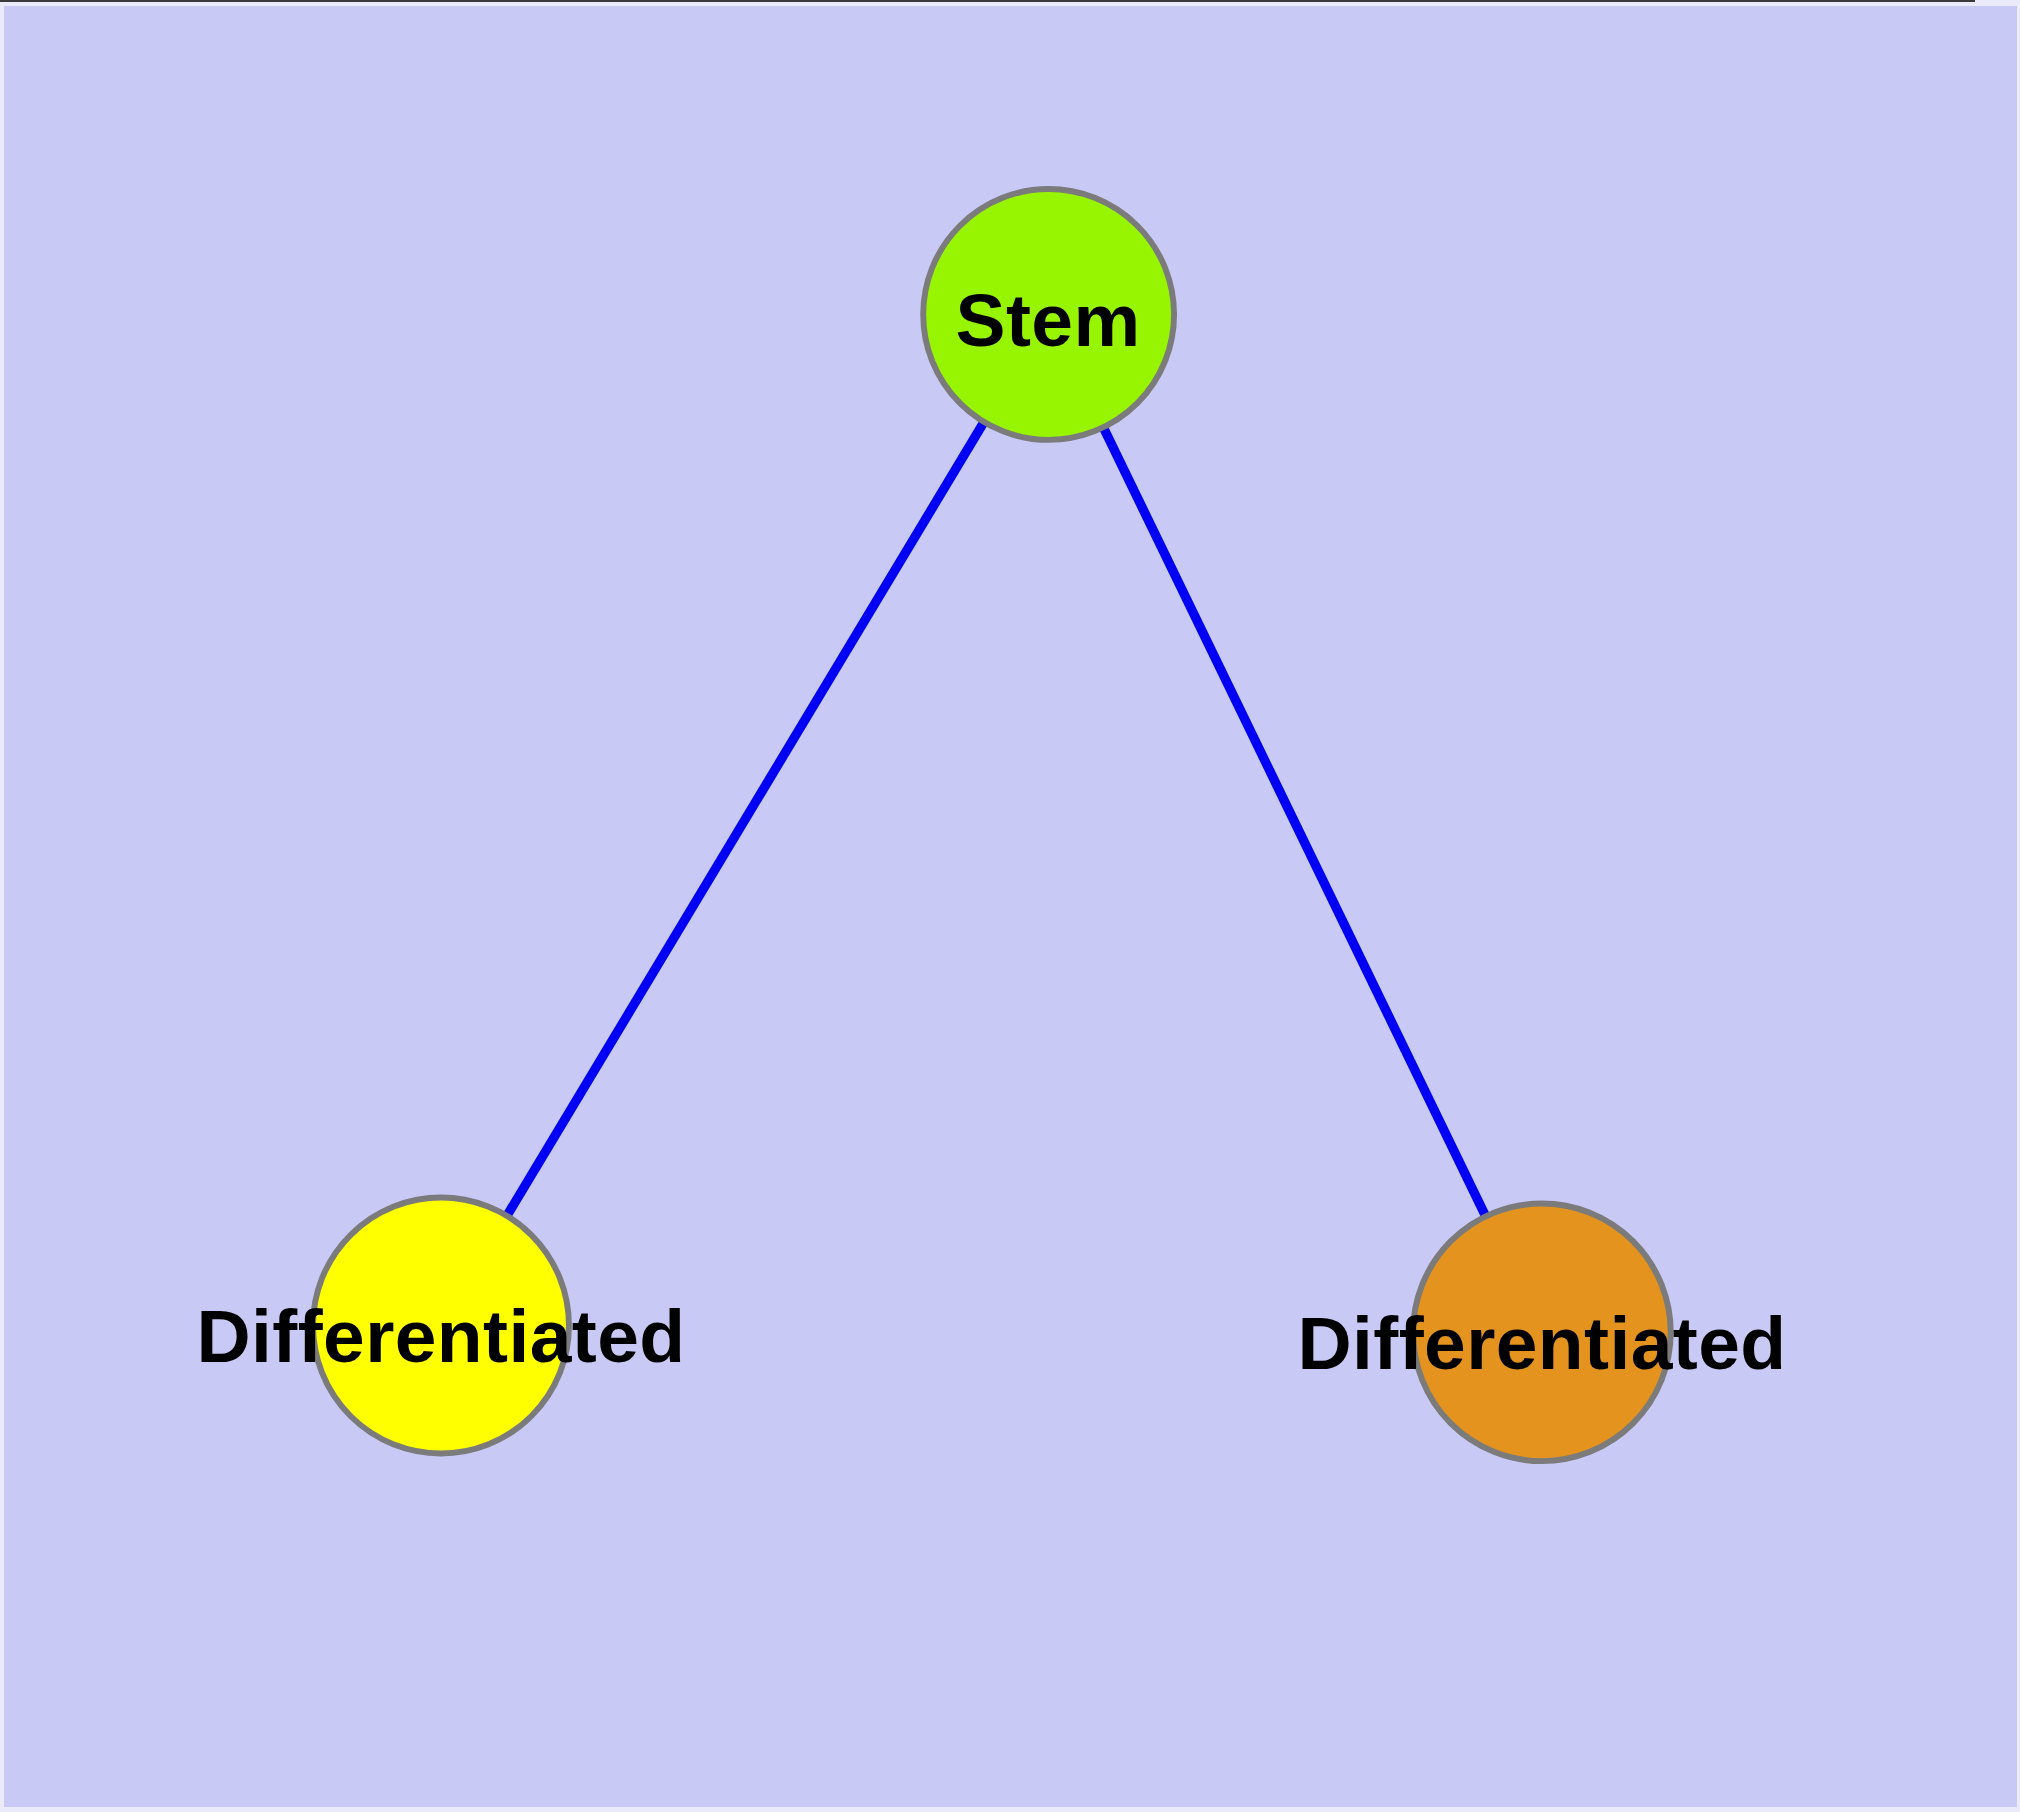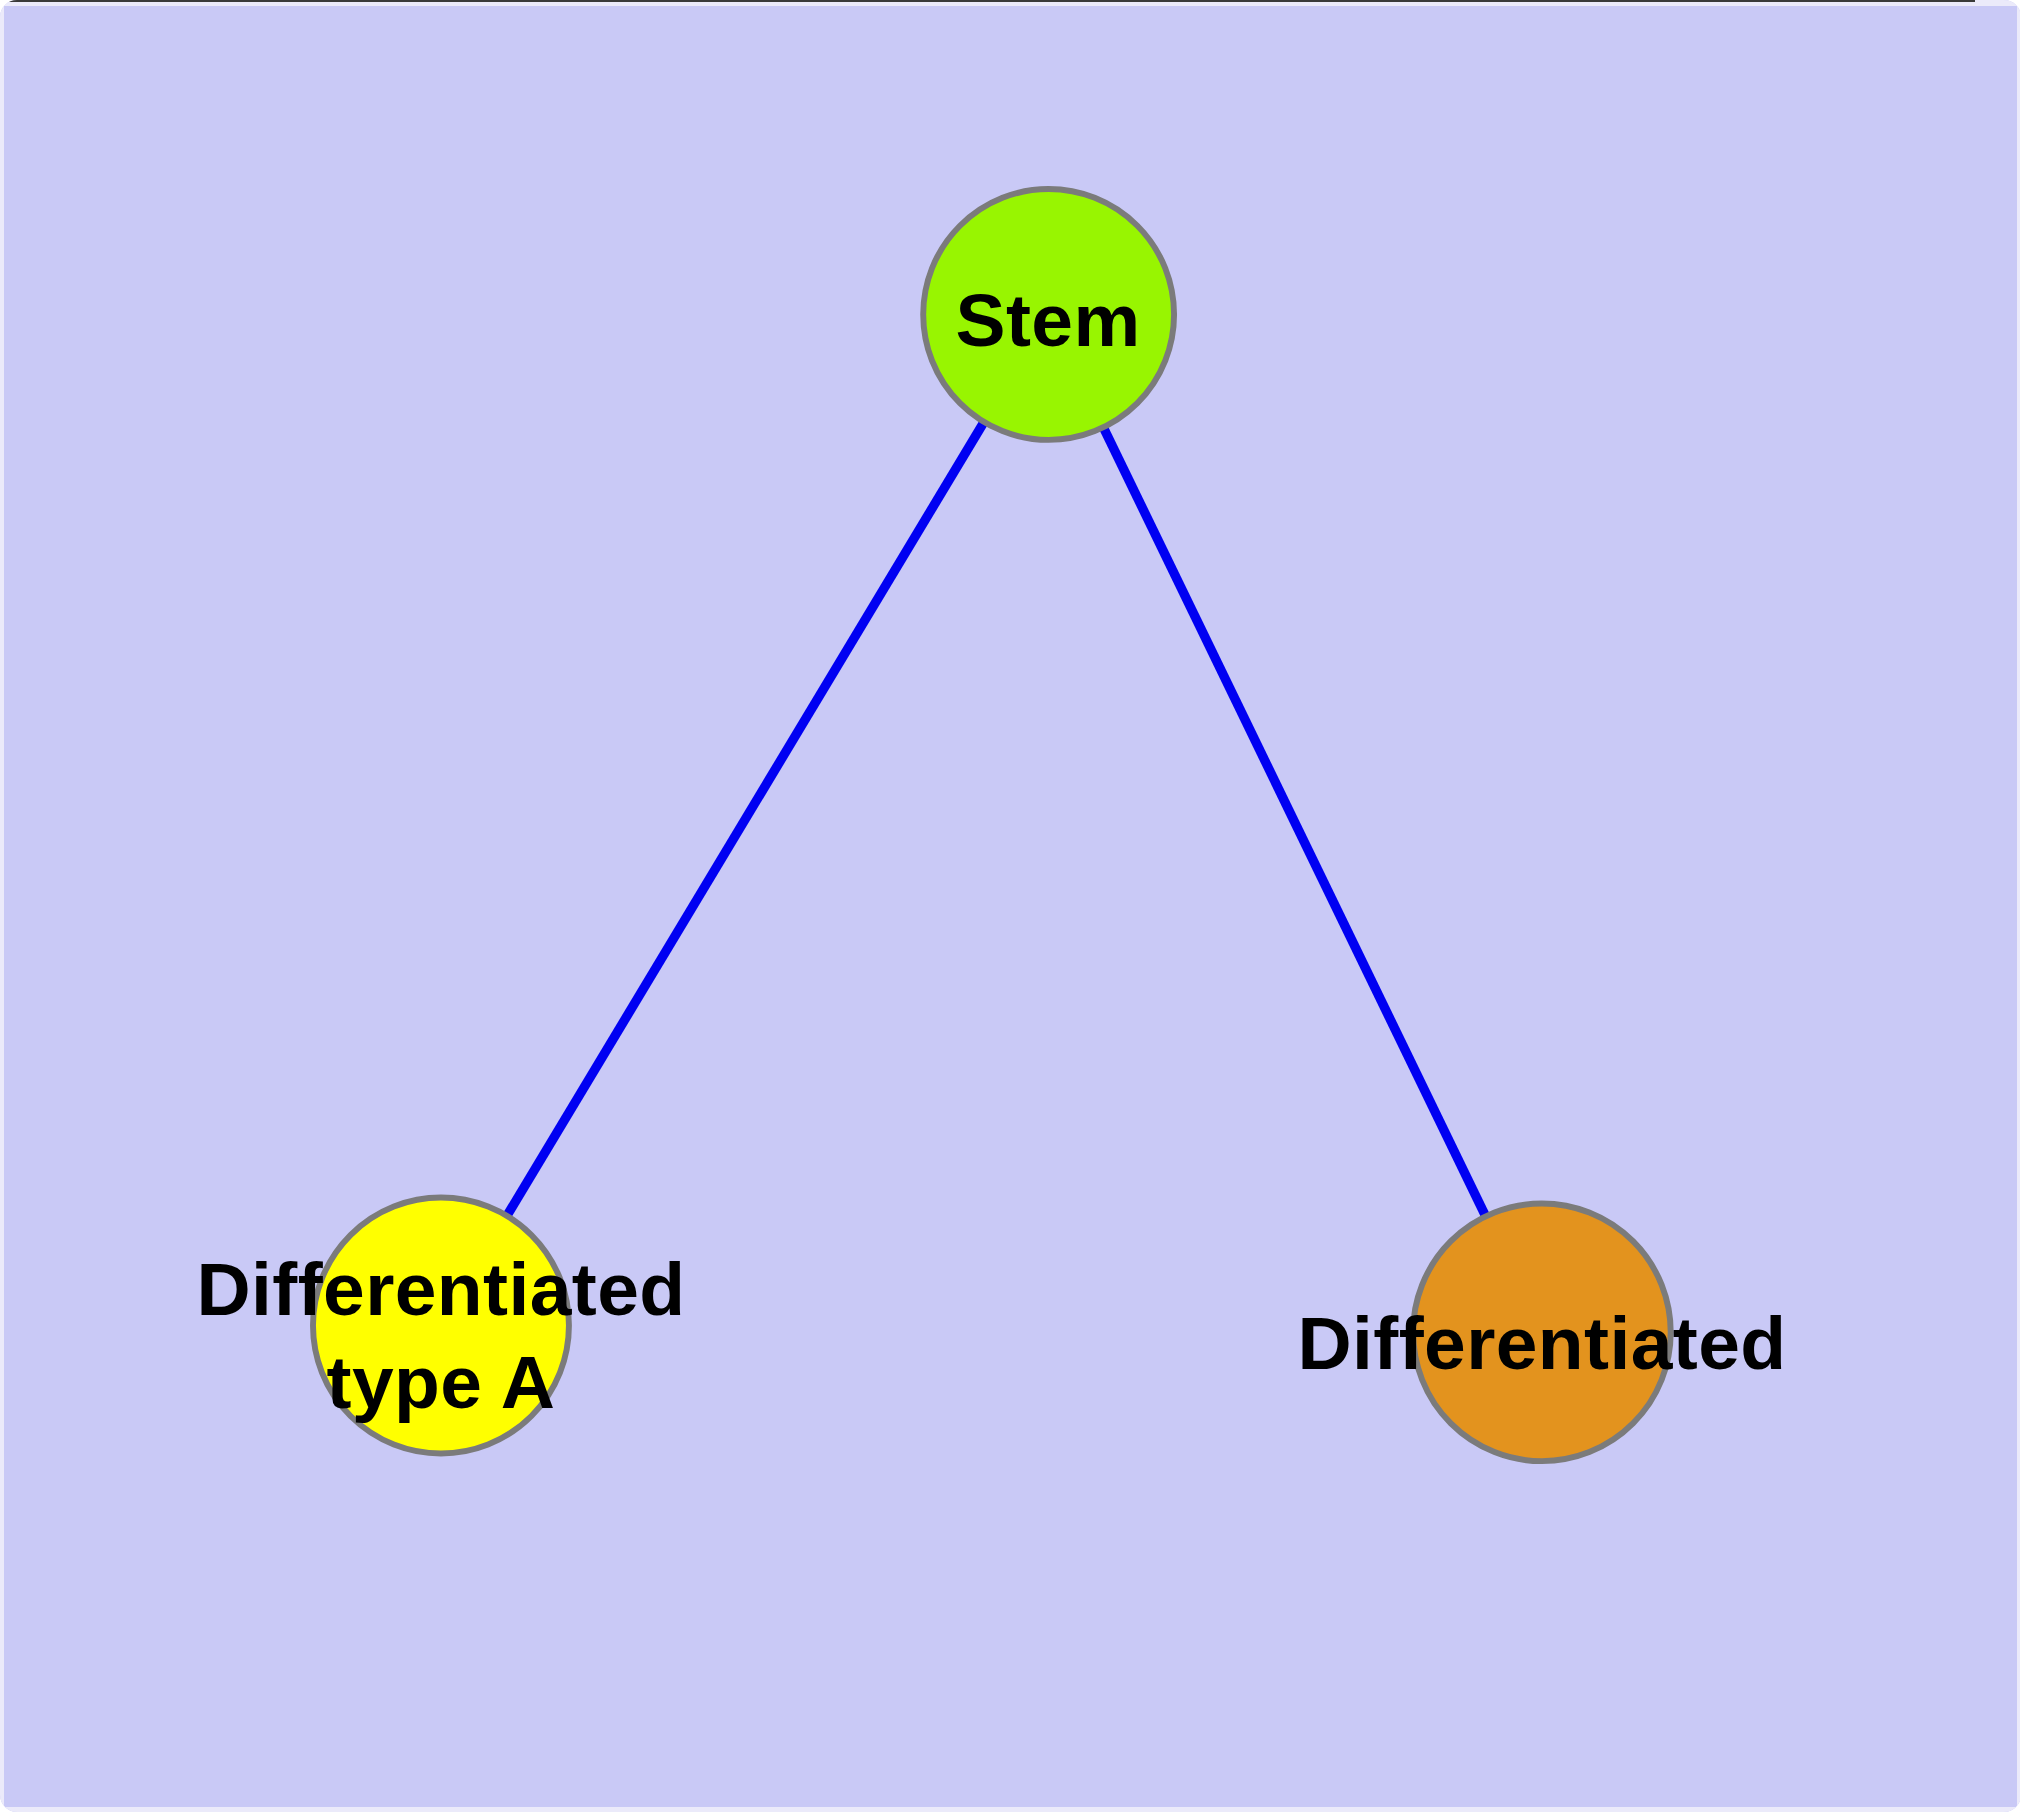--- a/index.html
+++ b/index.html
@@ -6,21 +6,20 @@
     margin: 0;
     padding: 0;
     background: #ffffff;
   }
   .canvas {
     position: relative;
     width: 2021px;
     height: 1812px;
     overflow: hidden;
     font-family: "Liberation Sans", "DejaVu Sans", sans-serif;
-    border-radius: 17px;
   }
   .canvas svg {
     position: absolute;
     top: 0;
     left: 0;
   }
   .node-label {
     position: absolute;
     transform: translate(-50%, -50%);
     text-align: center;
@@ -63,21 +62,20 @@
     <circle class="node" cx="520" cy="1564" r="151" fill="#FFFF00" stroke="#7B7B7B" stroke-width="7"></circle>
     <circle class="node" cx="1819" cy="1572" r="152" fill="#E3931E" stroke="#7B7B7B" stroke-width="7"></circle>
   </svg>
 
   <div class="node-label" style="left: 1048px; top: 320px; color: rgb(0, 0, 0);">
     <div>Stem</div>
   </div>
 
   <div class="node-label" style="left: 441px; top: 1336px; color: rgb(0, 0, 0);">
     <div>Differentiated</div>
-    <div>type A</div>
   </div>
 
   <div class="node-label" style="left: 1542px; top: 1343px; color: rgb(0, 0, 0);">
     <div>Differentiated</div>
   </div>
 
   <div class="frame"></div>
   <div class="topline"></div>
 </div>
 

